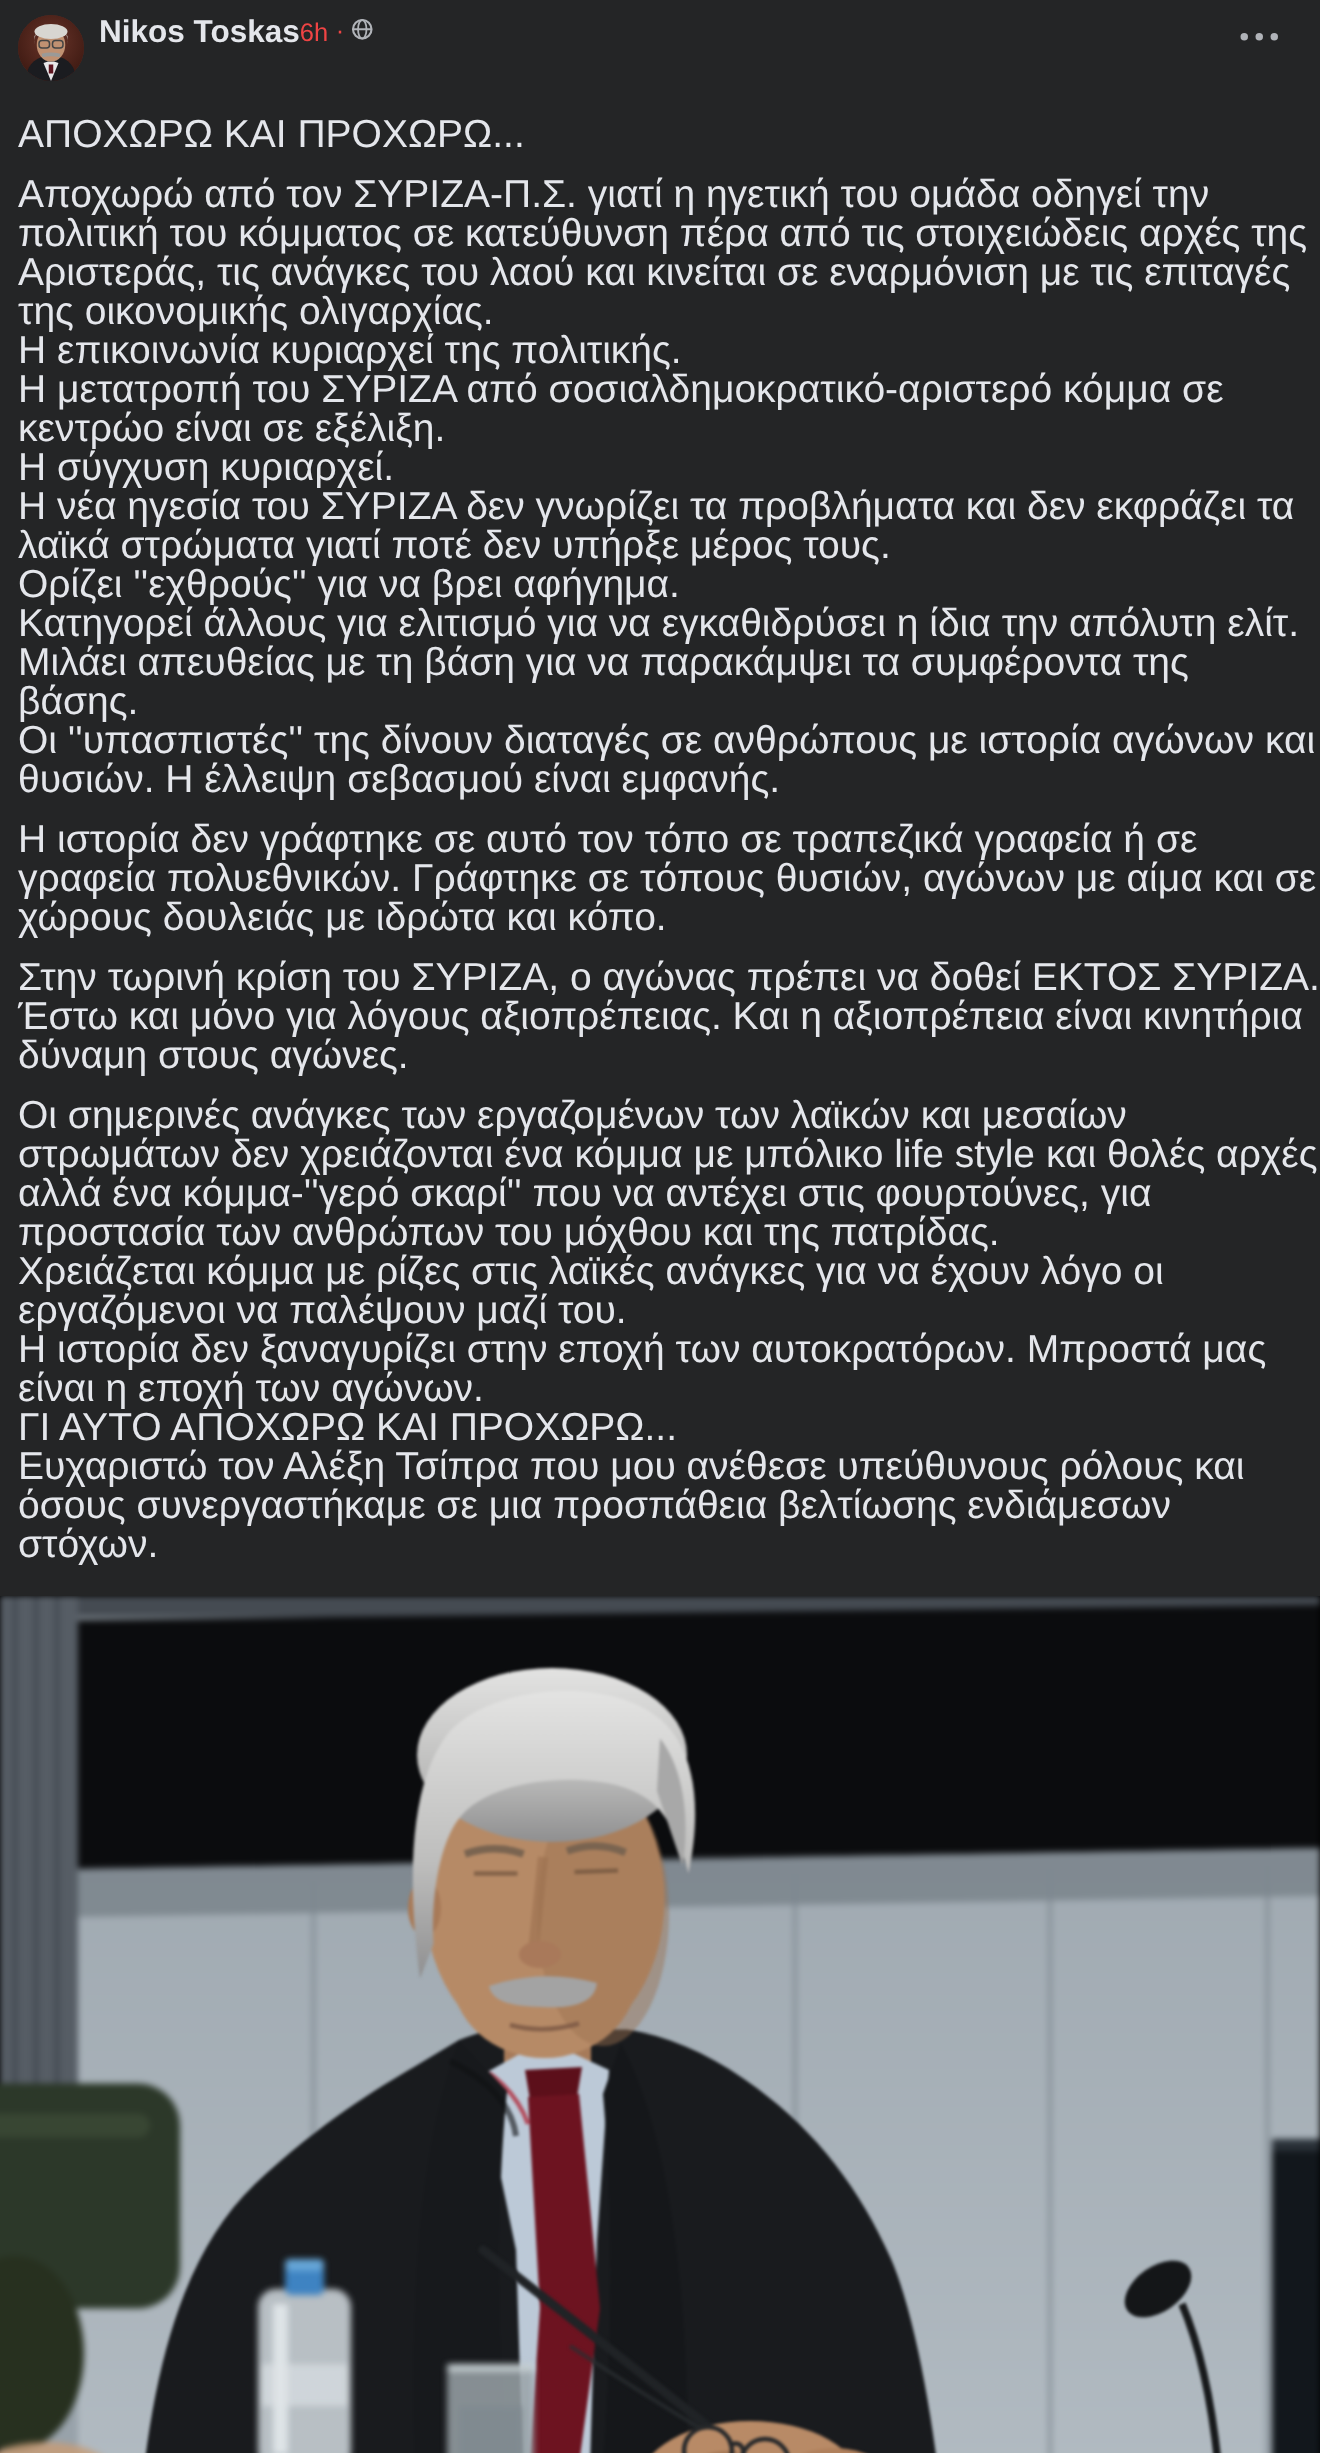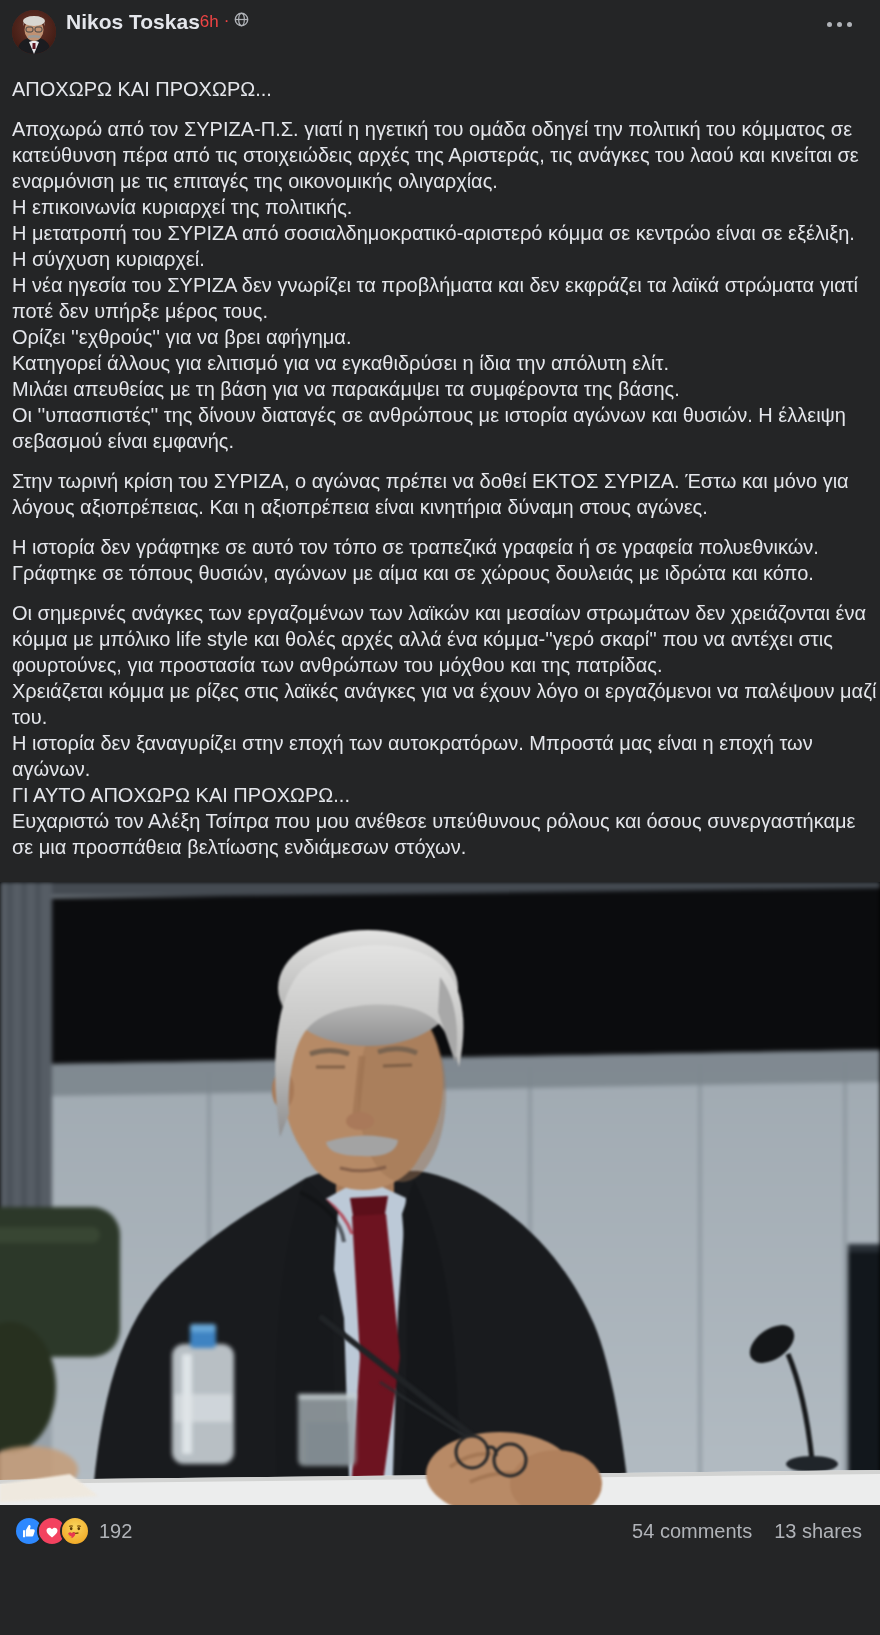--- a/index.html
+++ b/index.html
@@ -11,21 +11,21 @@
   .avatar{width:44px;height:44px;border-radius:50%;overflow:hidden;flex:0 0 44px;cursor:pointer;background:#3a3b3c;}
   .head-info{margin-left:10px;display:flex;justify-content:center;}
   .author{font-size:21px;font-weight:700;color:#e4e6eb;line-height:1.15;cursor:pointer;}
   .meta{display:flex;align-items:flex-start;gap:5px;color:#ef4444;font-size:17px;margin-top:2px;}
   .dot-sep{font-size:17px;line-height:1;}
   .globe{width:15px;height:15px;display:inline-block;}
   .more-btn{position:absolute;right:22px;top:16px;display:flex;gap:5px;cursor:pointer;padding:6px;border-radius:6px;}
   .more-btn i{width:5px;height:5px;border-radius:50%;background:#b0b3b8;display:block;}
 
   
-  .post-text{padding:8px 0 2px 12px;font-size:20px;line-height:26px;color:#e4e6eb;}
+  .post-text{padding:8px 0 2px 12px;font-size:26px;line-height:26px;color:#e4e6eb;}
   .post-text p{margin:0 0 14px 0;white-space:pre-line;}
 
   
   .photo-wrap{width:880px;height:623px;margin-top:6px;line-height:0;cursor:pointer;background:#000;}
   .photo-wrap svg{display:block;}
   .blur2{filter:blur(2.2px);}
   .blur1{filter:blur(1.1px);}
 
   
   .post-footer{height:52px;display:flex;align-items:center;justify-content:space-between;padding:0 18px 0 14px;color:#b0b3b8;font-size:20px;}
@@ -87,22 +87,22 @@
     <p>ΑΠΟΧΩΡΩ ΚΑΙ ΠΡΟΧΩΡΩ...</p>
     <p>Αποχωρώ από τον ΣΥΡΙΖΑ-Π.Σ. γιατί η ηγετική του ομάδα οδηγεί την πολιτική του κόμματος σε κατεύθυνση πέρα από τις στοιχειώδεις αρχές της Αριστεράς, τις ανάγκες του λαού και κινείται σε εναρμόνιση με τις επιταγές της οικονομικής ολιγαρχίας.
 Η επικοινωνία κυριαρχεί της πολιτικής.
 Η μετατροπή του ΣΥΡΙΖΑ από σοσιαλδημοκρατικό-αριστερό κόμμα σε κεντρώο είναι σε εξέλιξη.
 Η σύγχυση κυριαρχεί.
 Η νέα ηγεσία του ΣΥΡΙΖΑ δεν γνωρίζει τα προβλήματα και δεν εκφράζει τα λαϊκά στρώματα γιατί ποτέ δεν υπήρξε μέρος τους.
 Ορίζει ''εχθρούς'' για να βρει αφήγημα.
 Κατηγορεί άλλους για ελιτισμό για να εγκαθιδρύσει η ίδια την απόλυτη ελίτ.
 Μιλάει απευθείας με τη βάση για να παρακάμψει τα συμφέροντα της βάσης.
 Οι ''υπασπιστές'' της δίνουν διαταγές σε ανθρώπους με ιστορία αγώνων και θυσιών. Η έλλειψη σεβασμού είναι εμφανής.</p>
+    <p>Η ιστορία δεν γράφτηκε σε αυτό τον τόπο σε τραπεζικά γραφεία ή σε γραφεία πολυεθνικών. Γράφτηκε σε τόπους θυσιών, αγώνων με αίμα και σε χώρους δουλειάς με ιδρώτα και κόπο.</p>
     <p>Στην τωρινή κρίση του ΣΥΡΙΖΑ, ο αγώνας πρέπει να δοθεί ΕΚΤΟΣ ΣΥΡΙΖΑ. Έστω και μόνο για λόγους αξιοπρέπειας. Και η αξιοπρέπεια είναι κινητήρια δύναμη στους αγώνες.</p>
-    <p>Η ιστορία δεν γράφτηκε σε αυτό τον τόπο σε τραπεζικά γραφεία ή σε γραφεία πολυεθνικών. Γράφτηκε σε τόπους θυσιών, αγώνων με αίμα και σε χώρους δουλειάς με ιδρώτα και κόπο.</p>
     <p>Οι σημερινές ανάγκες των εργαζομένων των λαϊκών και μεσαίων στρωμάτων δεν χρειάζονται ένα κόμμα με μπόλικο life style και θολές αρχές αλλά ένα κόμμα-''γερό σκαρί'' που να αντέχει στις φουρτούνες, για προστασία των ανθρώπων του μόχθου και της πατρίδας.
 Χρειάζεται κόμμα με ρίζες στις λαϊκές ανάγκες για να έχουν λόγο οι εργαζόμενοι να παλέψουν μαζί του.
 Η ιστορία δεν ξαναγυρίζει στην εποχή των αυτοκρατόρων. Μπροστά μας είναι η εποχή των αγώνων.
 ΓΙ ΑΥΤΟ ΑΠΟΧΩΡΩ ΚΑΙ ΠΡΟΧΩΡΩ...
 Ευχαριστώ τον Αλέξη Τσίπρα που μου ανέθεσε υπεύθυνους ρόλους και όσους συνεργαστήκαμε σε μια προσπάθεια βελτίωσης ενδιάμεσων στόχων.</p>
   </section>
 
   <figure class="photo-wrap" style="margin:6px 0 0 0;" aria-label="Gray-haired man with mustache in dark suit, light blue shirt and dark red tie, seated at a white conference table with microphone, water bottle and glass; gray panelled wall and dark screen behind him">
     <svg viewBox="0 0 880 623" width="880" height="623" preserveAspectRatio="none">
       <defs>

